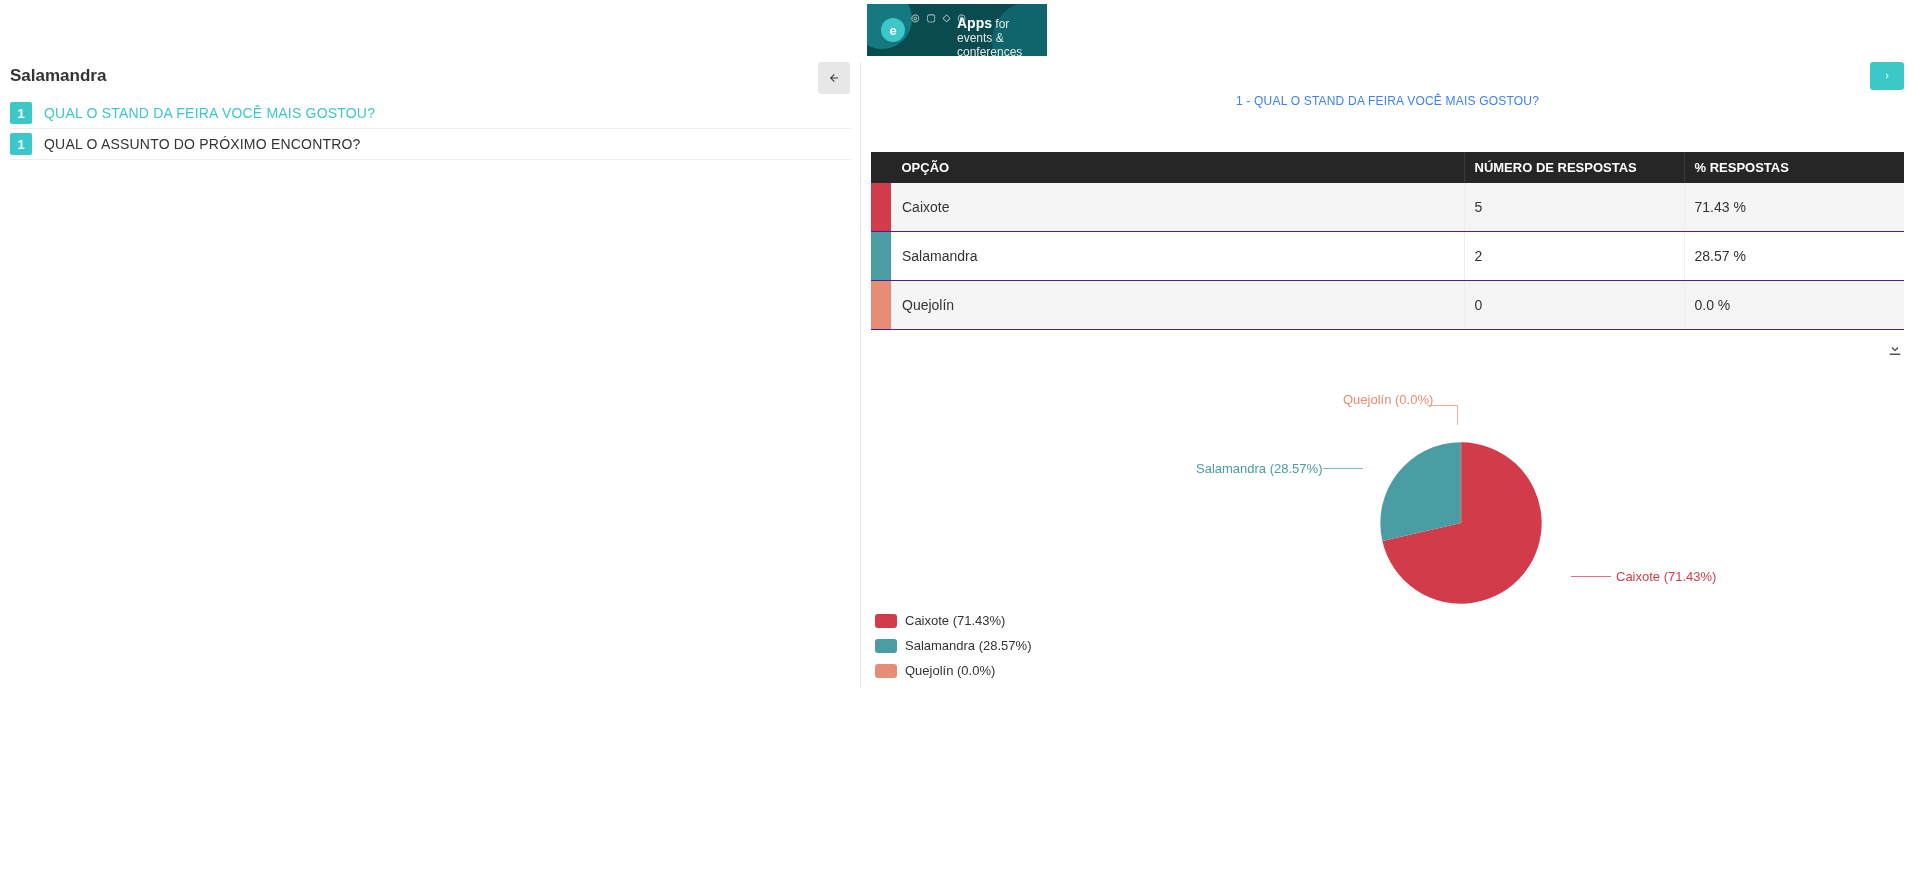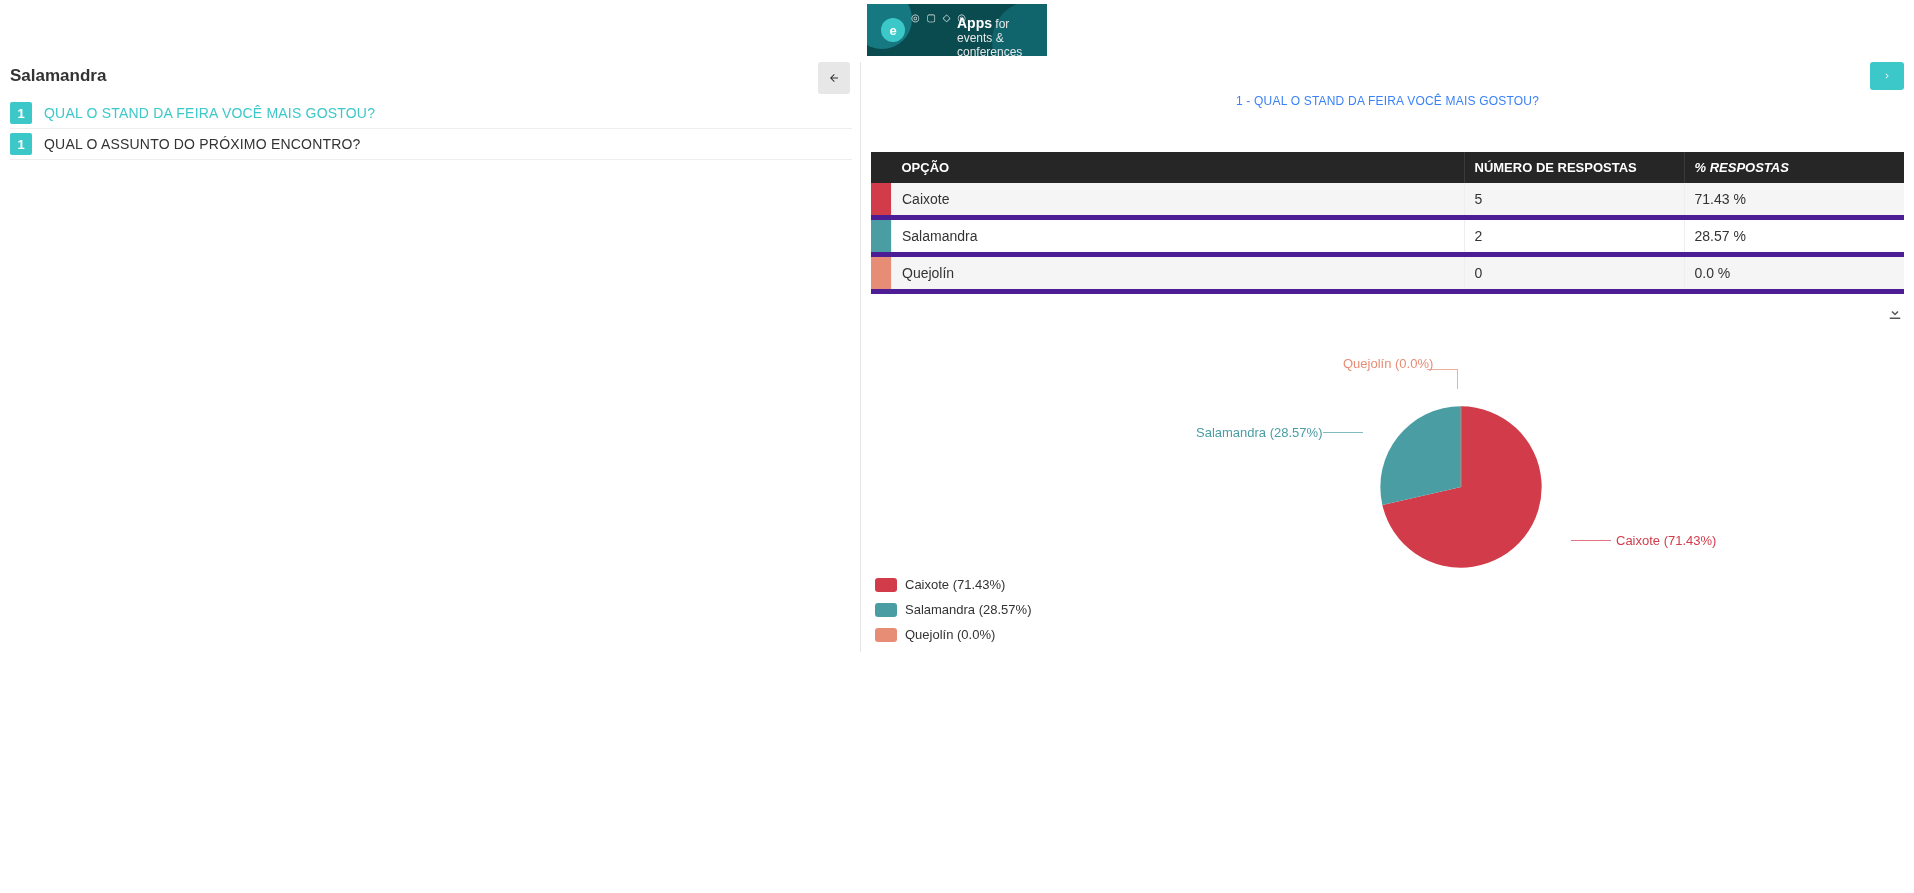--- a/index.html
+++ b/index.html
@@ -29,22 +29,22 @@
   .q-item:not(.active) .q-text { color:#333; }
   .right-top { display:flex; justify-content:flex-end; margin-bottom:8px; }
   .next-btn { width:34px; height:28px; background:#3CC8C8; border-radius:3px; display:flex; align-items:center; justify-content:center; color:#fff; cursor:pointer; }
   .next-btn svg { width:10px; height:10px; }
   .q-title-right { text-align:center; font-size:12px; font-weight:500; color:#3b82f6; margin-top:-4px; margin-bottom:12px; letter-spacing:.2px; }
   table.res { width:100%; border-collapse:collapse; font-size:14px;margin-top:44px; }
   table.res th { background:#262626; color:#fff; text-align:left; font-weight:700; padding:8px 10px; font-size:13px; border-right:1px solid #3a3a3a; }
   table.res th:first-child { width:20px; border-right:none; }
   table.res th.col-opt { width:auto; }
   table.res th.col-num { width:220px; }
-  table.res th.col-pct { width:220px; border-right:none;font-style:italic; }
-  table.res td { padding:8px 10px; border-bottom:5px solid #4c1d95; border-right:1px solid #eee; }
+  table.res th.col-pct { width:220px; border-right:none; }
+  table.res td { padding:16px 10px; border-bottom:1px solid #4c1d95; border-right:1px solid #eee; }
   table.res td:last-child { border-right:none; }
   table.res tr:nth-child(odd) td { background:#f5f5f5; }
   table.res tr:nth-child(even) td { background:#fff; }
   td.color-cell { padding:0; width:20px; }
   .download { display:flex; justify-content:flex-end; margin-top:10px; color:#555; }
   .download svg { width:18px; height:18px; cursor:pointer; }
   .chart-area { position:relative; display:flex; align-items:flex-start; margin-top:25px; }
   .legend-left { width:220px; padding-top:230px; padding-left:4px; }
   .legend-row { display:flex; align-items:center; font-size:13px; color:#333; margin-bottom:10px; }
   .legend-swatch { width:22px; height:14px; border-radius:3px; margin-right:8px; }

